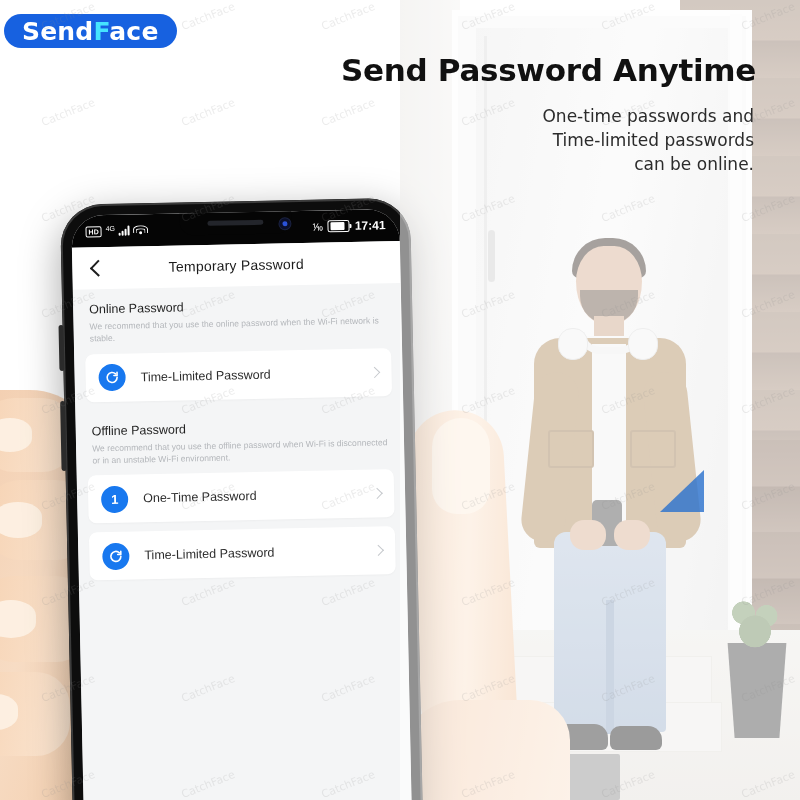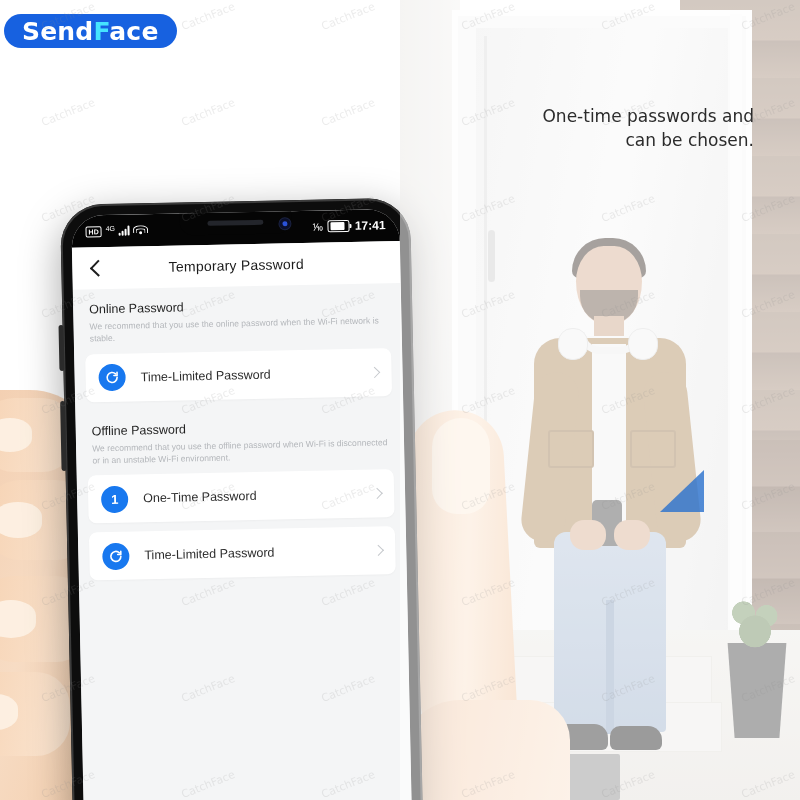--- a/index.html
+++ b/index.html
@@ -207,23 +207,25 @@
       <div class="m-shoe-l"></div>
       <div class="m-shoe-r"></div>
     </div>
     <div class="photo-wash"></div>
   </div>
 
   <div class="logo">
     <div class="logo-text"><span>Send</span><span class="hl">F</span><span>ace</span></div>
   </div>
 
+  <div class="headline">Send Password Anytime</div>
   <div class="subhead">
     <div>One-time passwords and</div>
-    <div>can be chosen.</div>
+    <div>Time-limited passwords</div>
+    <div>can be online.</div>
   </div>
 
   <div class="hand">
     <div class="palm"></div>
     <div class="fing f1">
         <div class="nail" style="left:8px;top:20px;width:44px;height:34px;"></div>
       </div>
     <div class="fing f2">
         <div class="nail" style="left:8px;top:22px;width:48px;height:36px;"></div>
       </div>

